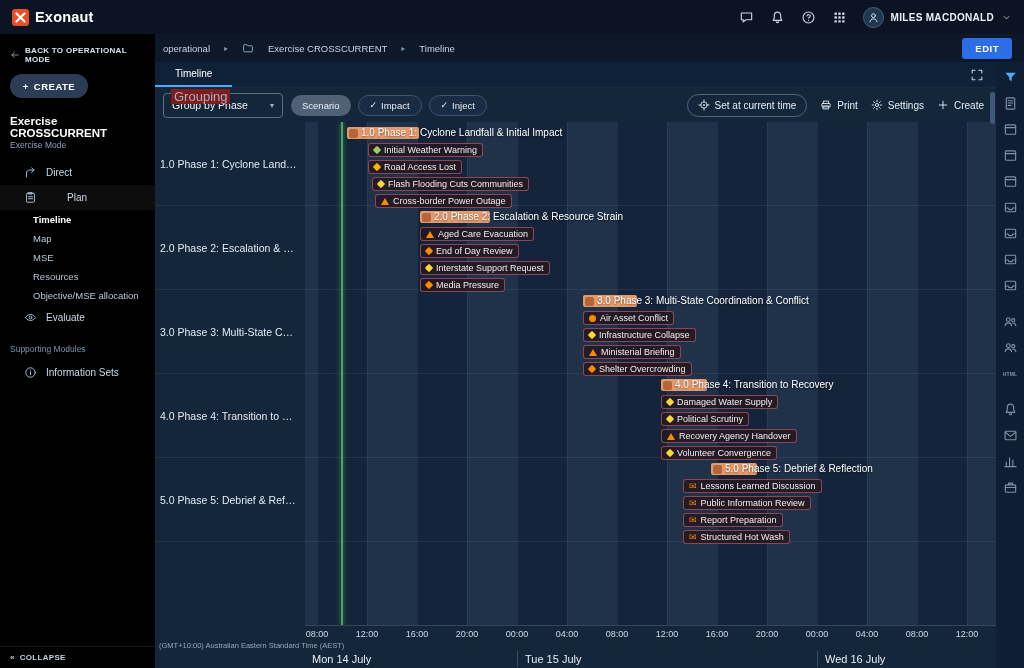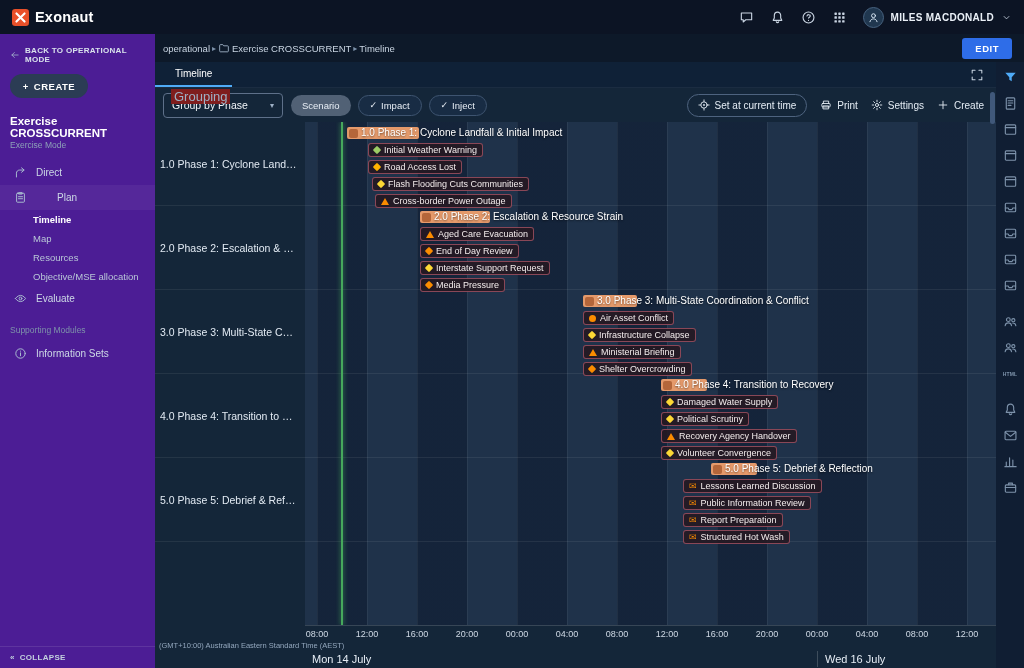--- a/index.html
+++ b/index.html
@@ -15,38 +15,38 @@
   .topbar-right { margin-left:auto; display:flex; align-items:center; gap:16px; color:#c9d4e2; }
   .tbicon { width:15px; height:15px; display:inline-block; }
   .tbicon svg { width:100%; height:100%; }
   .userchip { display:flex; align-items:center; gap:7px; cursor:pointer; }
   .avatar { width:21px; height:21px; border-radius:50%; background:#20374f; border:1px solid #47627f; display:flex; align-items:center; justify-content:center; color:#d6e4f2; }
   .avatar svg { width:13px; height:13px; }
   .user-name { font-size:10px; font-weight:bold; color:#eaf0f7; letter-spacing:.3px; }
   .tbicon.sm { width:11px; height:11px; }
 
   
-  .sidebar { position:absolute; top:34px; left:0; width:155px; bottom:0; background:#4c1d95; font-size:10px; }
+  .sidebar { position:absolute; top:34px; left:0; width:155px; bottom:0; background:#000000; font-size:10px; }
   .sic { width:13px; height:13px; display:inline-block; flex:none; color:#a9bcd0; }
   .sic svg { width:100%; height:100%; }
   .back-row { display:flex; align-items:center; gap:5px; padding:12px 10px 8px; font-size:8px; font-weight:bold; letter-spacing:.3px; color:#d9e2ec; cursor:pointer; }
   .back-row .sic { width:10px; height:10px; }
   .create-btn { margin:2px 0 4px 10px; width:78px; height:24px; border-radius:13px; background:#2b3c54; display:flex; align-items:center; justify-content:center; gap:5px; font-size:9.5px; font-weight:bold; color:#fff; letter-spacing:.5px; cursor:pointer; }
   .ex-title { padding:13px 10px 1px; font-size:11.5px; font-weight:bold; color:#fff; }
   .ex-sub { padding:0 10px 10px; font-size:8.5px; color:#8da1b8; }
-  .menu-item { height:25px; display:flex; align-items:center; gap:9px; padding:0 14px; font-size:10px; color:#cdd9e6; cursor:pointer; }
+  .menu-item { height:25px; display:flex; align-items:center; gap:9px; padding:0 24px; font-size:10px; color:#cdd9e6; cursor:pointer; }
   .menu-item.plan { background:rgba(255,255,255,.05);gap:30px; }
   .sub-item { height:19px; display:flex; align-items:center; padding-left:33px; font-size:9.5px; color:#b9c7d7; cursor:pointer; }
   .sub-item.active { color:#fff; font-weight:bold; }
   .section-label { padding:14px 10px 6px; font-size:8.5px; color:#7e93aa; }
   .collapse-row { position:absolute; bottom:0; left:0; right:0; height:22px; border-top:1px solid rgba(255,255,255,.1); display:flex; align-items:center; gap:5px; padding:0 10px; font-size:8px; font-weight:bold; color:#c3d0de; letter-spacing:.3px; cursor:pointer; }
 
   
   .main { position:absolute; top:34px; left:155px; right:0; bottom:0; display:flex; flex-direction:column; background:#0d1929; }
-  .breadcrumb-row { height:28px; flex:none; display:flex; align-items:center; gap:2px; padding:0 12px 0 8px; font-size:9.5px; color:#c9d5e2; }
+  .breadcrumb-row { height:28px; flex:none; display:flex; align-items:center; gap:14px; padding:0 12px 0 8px; font-size:9.5px; color:#c9d5e2; }
   .crumb { cursor:pointer; }
   .crumb-sep { color:#7d92aa; font-size:8px; }
   .crumbic { width:12px; height:12px; color:#9fb2c6; }
   .edit-btn { margin-left:auto; background:#2e6de8; color:#fff; font-size:9.5px; font-weight:bold; border:none; padding:5px 13px; border-radius:3px; letter-spacing:.5px; font-family:inherit; cursor:pointer; }
 
   .content-row { flex:1; display:flex; min-height:0; }
   .center { flex:1; display:flex; flex-direction:column; position:relative; min-width:0; }
   .scrollthumb { position:absolute; right:1px; top:30px; width:5px; height:32px; background:#40587a; border-radius:3px; z-index:8; }
 
   .tab-row { height:26px; flex:none; background:#0f2137; display:flex; align-items:stretch; border-bottom:1px solid rgba(255,255,255,.05); position:relative; }
@@ -202,20 +202,23 @@
       </span>
     <span>Plan</span>
   </div>
   <div class="sub-item active">
       <span>Timeline</span>
     </div>
   <div class="sub-item">
       <span>Map</span>
     </div>
   <div class="sub-item">
+      <span>MSE</span>
+    </div>
+  <div class="sub-item">
       <span>Resources</span>
     </div>
   <div class="sub-item">
       <span>Objective/MSE allocation</span>
     </div>
   <div class="menu-item">
     <span class="sic">
         <svg viewBox="0 0 16 16" fill="none" stroke="currentColor" stroke-width="1.2" stroke-linecap="round" stroke-linejoin="round">
           <path d="M1.8 8S4.3 4.2 8 4.2 14.2 8 14.2 8 11.7 11.8 8 11.8 1.8 8 1.8 8z"></path>
           <circle cx="8" cy="8" r="1.7"></circle>
@@ -480,20 +483,21 @@
               <div class="tick" style="left: 362px;">12:00</div>
               <div class="tick" style="left: 412px;">16:00</div>
               <div class="tick" style="left: 462px;">20:00</div>
               <div class="tick" style="left: 512px;">00:00</div>
               <div class="tick" style="left: 562px;">04:00</div>
               <div class="tick" style="left: 612px;">08:00</div>
               <div class="tick" style="left: 662px;">12:00</div>
             </div>
           <div class="days">
               <div class="day" style="left: 0px; width: 212px; border-left: none;">Mon 14 July</div>
+              <div class="day" style="left: 212px; width: 300px;">Tue 15 July</div>
               <div class="day" style="left: 512px; right: 0px;">Wed 16 July</div>
             </div>
           <div class="tz">(GMT+10:00) Australian Eastern Standard Time (AEST)</div>
         </div>
       </div>
     </div>
 
     <div class="rail">
         <div class="ric active">
           <svg viewBox="0 0 16 16" fill="currentColor" stroke="none">

